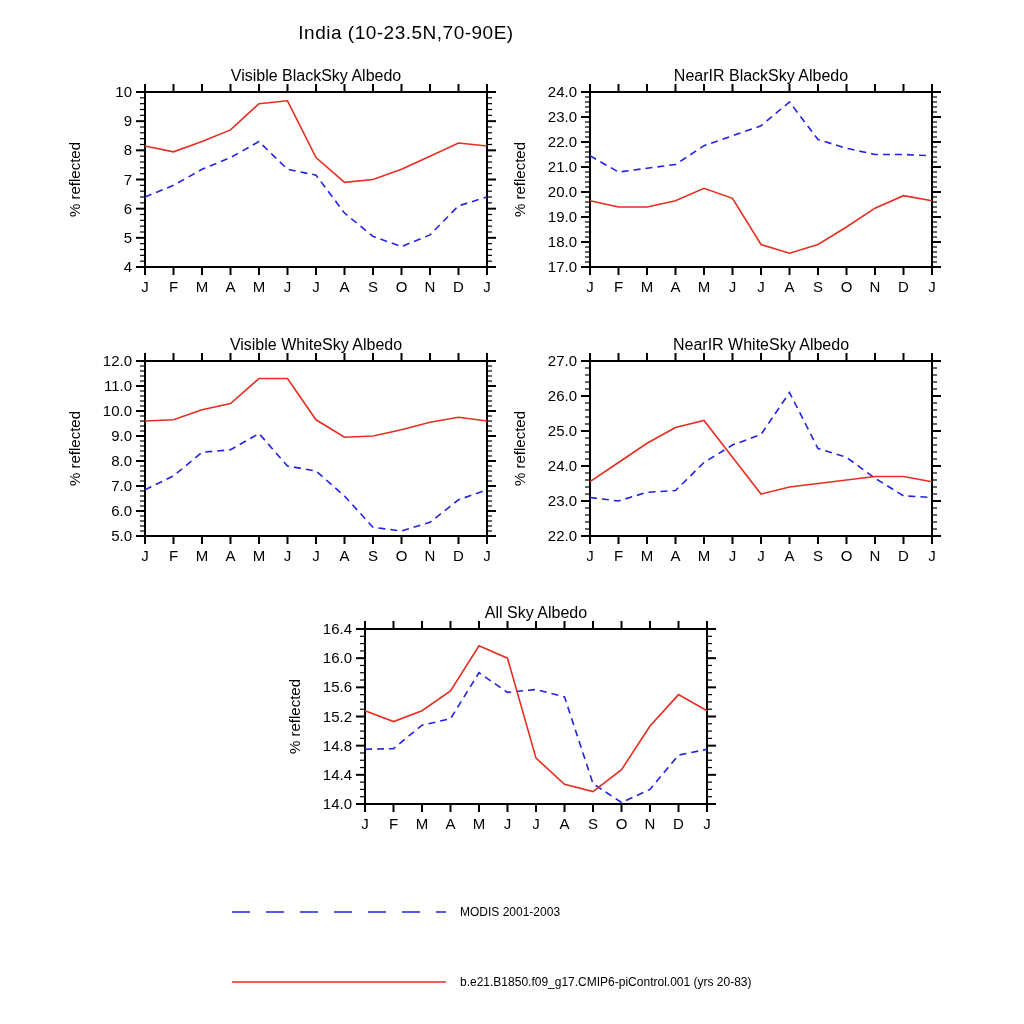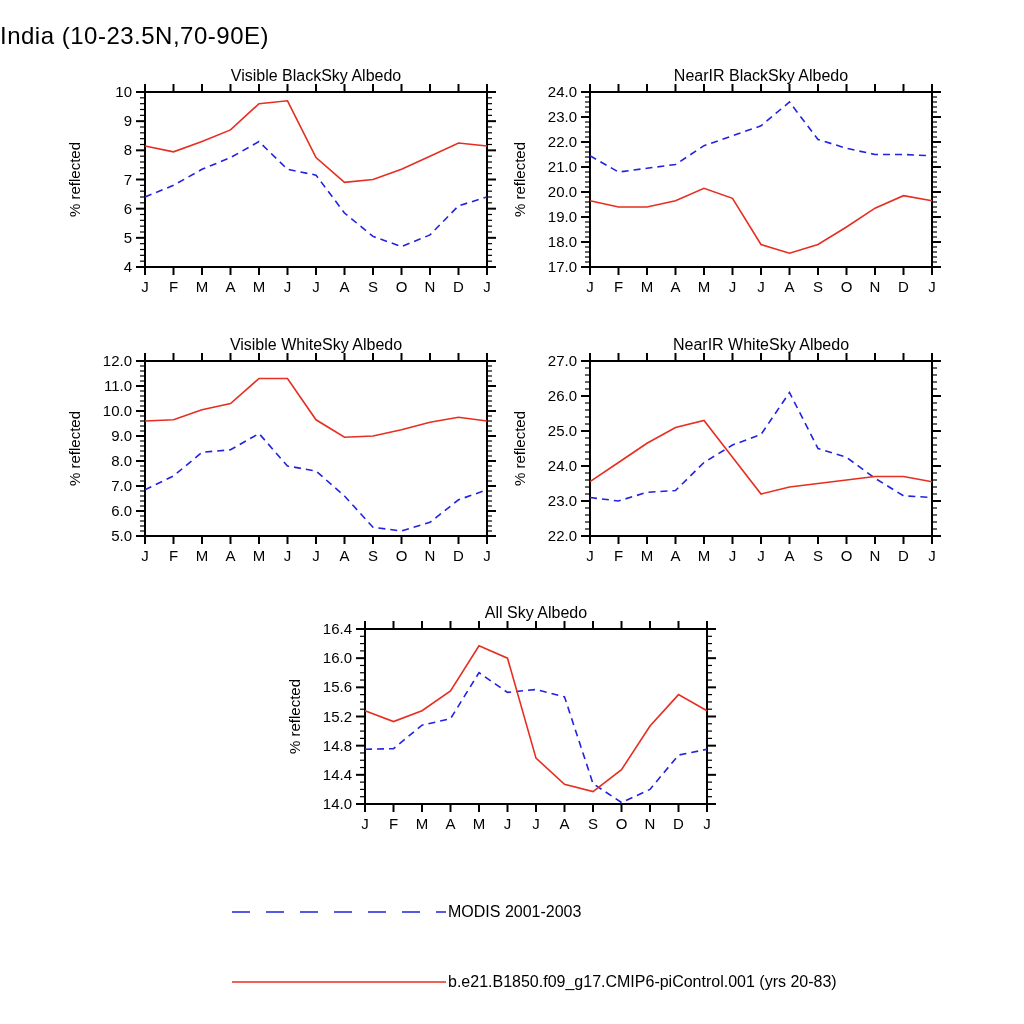--- a/index.html
+++ b/index.html
@@ -1,33 +1,33 @@
 <!DOCTYPE html>
 <html><head>
 <meta charset="utf-8">
 <style>
   html,body{margin:0;padding:0;background:#ffffff;}
   body{
     width:1024px;height:1024px;position:relative;overflow:hidden;
     font-family:"Liberation Sans", sans-serif;color:#000;
   }
   .page-title{
-    position:absolute;top:22px;left:0;width:812px;
-    font-size:24px;letter-spacing:0.5px;
+    position:absolute;top:22px;left:0;width:812px;text-align:center;
+    font-size:19px;letter-spacing:0.5px;
   }
   .chart-box{position:absolute;width:440px;height:245px;}
   .pos-0{left:60px;top:64px;}
   .pos-1{left:505px;top:64px;}
   .pos-2{left:60px;top:333px;}
   .pos-3{left:505px;top:333px;}
   .pos-4{left:280px;top:601px;}
   .legend{position:absolute;left:230px;top:895px;width:620px;height:130px;}
   .legend-row{position:absolute;left:0;height:24px;display:flex;align-items:center;}
   .legend-row svg{display:block;}
-  .legend-label{font-size:16px;white-space:nowrap;}
+  .legend-label{font-size:12px;margin-left:12px;white-space:nowrap;}
   .lr-0{top:5px;}
   .lr-1{top:75px;}
 </style>
 </head>
 <body>
 
 <div class="page-title">India (10-23.5N,70-90E)</div>
 
 <div class="chart-box pos-0"><svg width="440" height="245">
       <rect x="85" y="28" width="342" height="175" fill="none" stroke="#000000" stroke-width="2"></rect>

